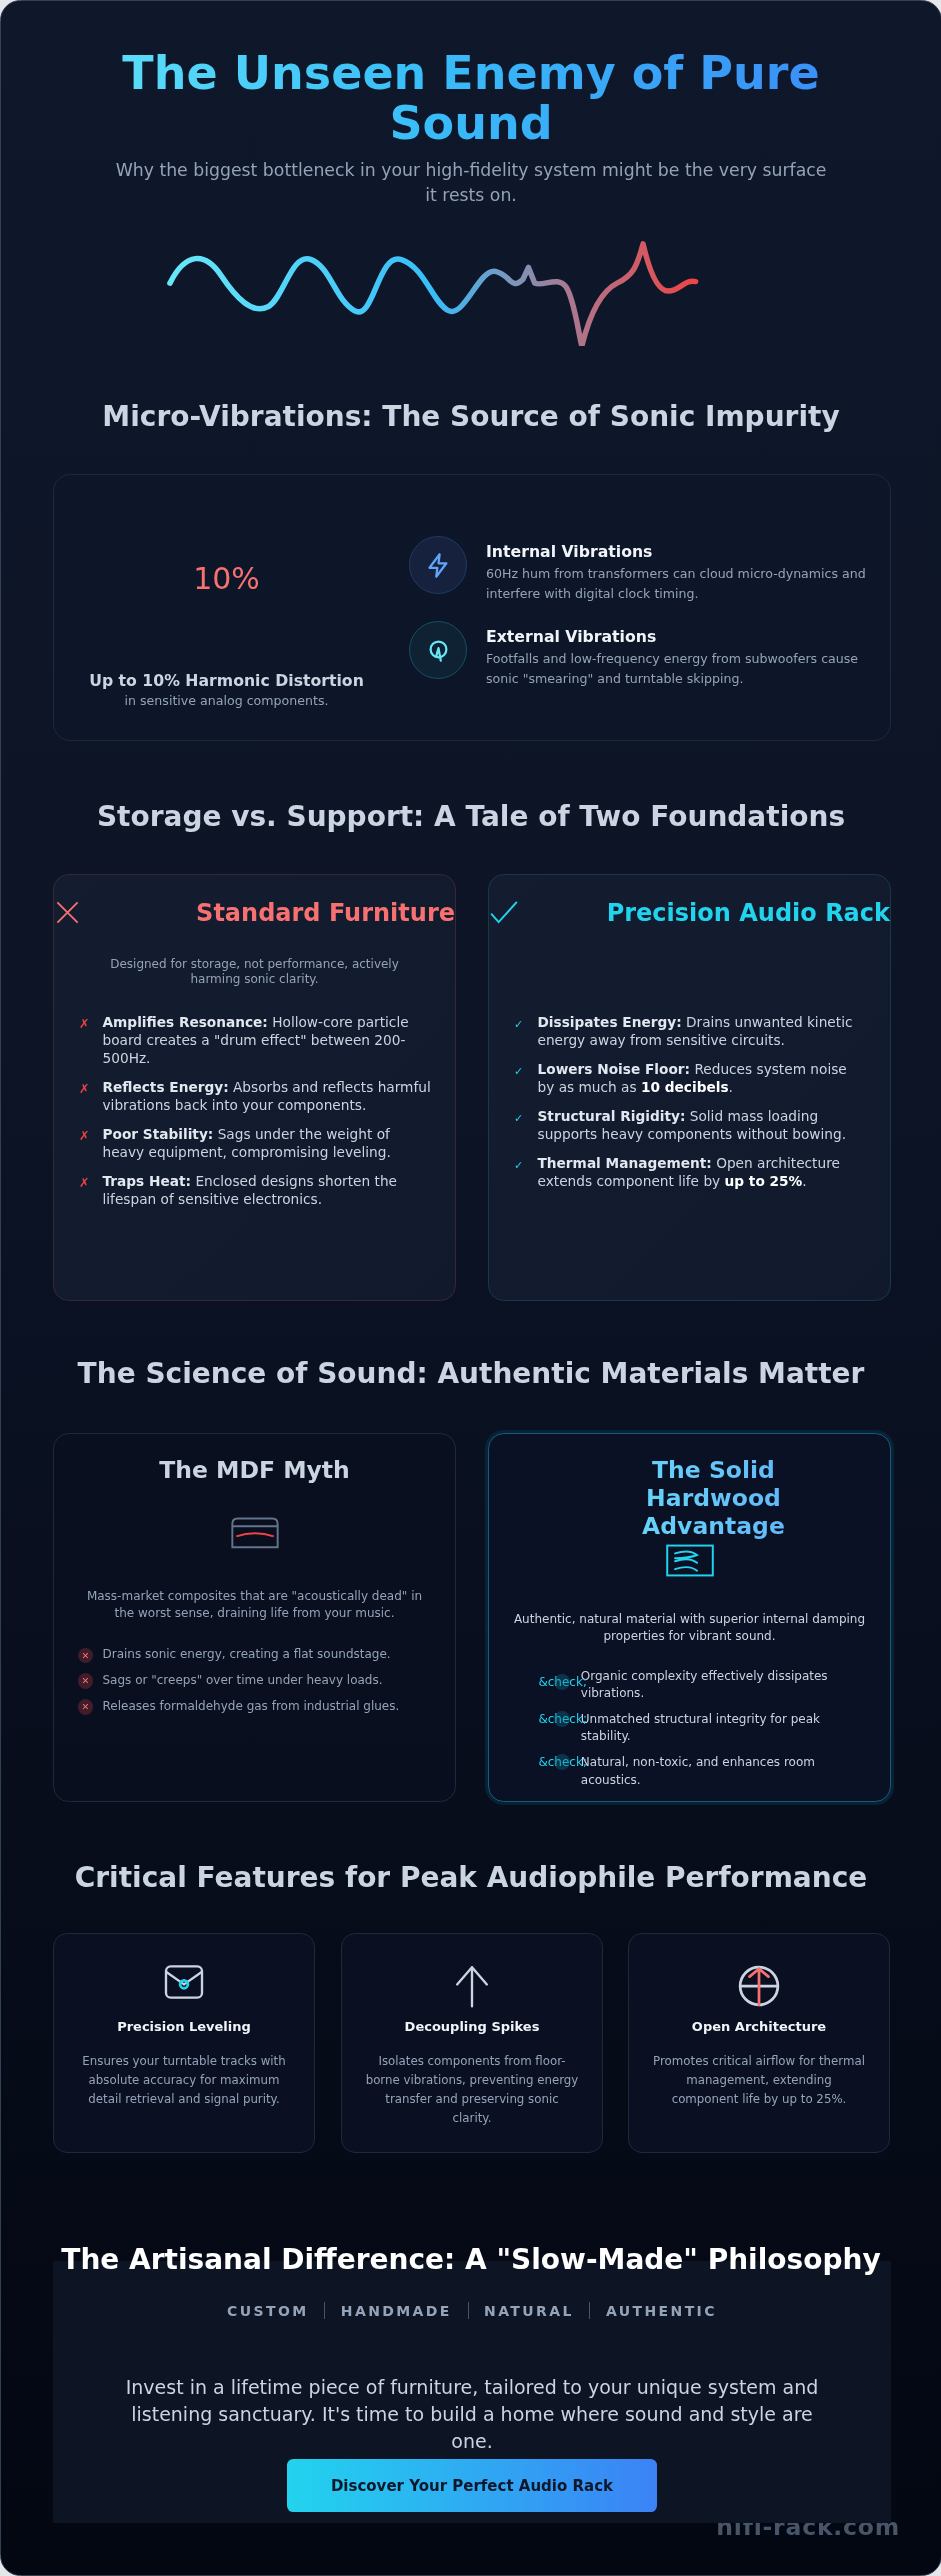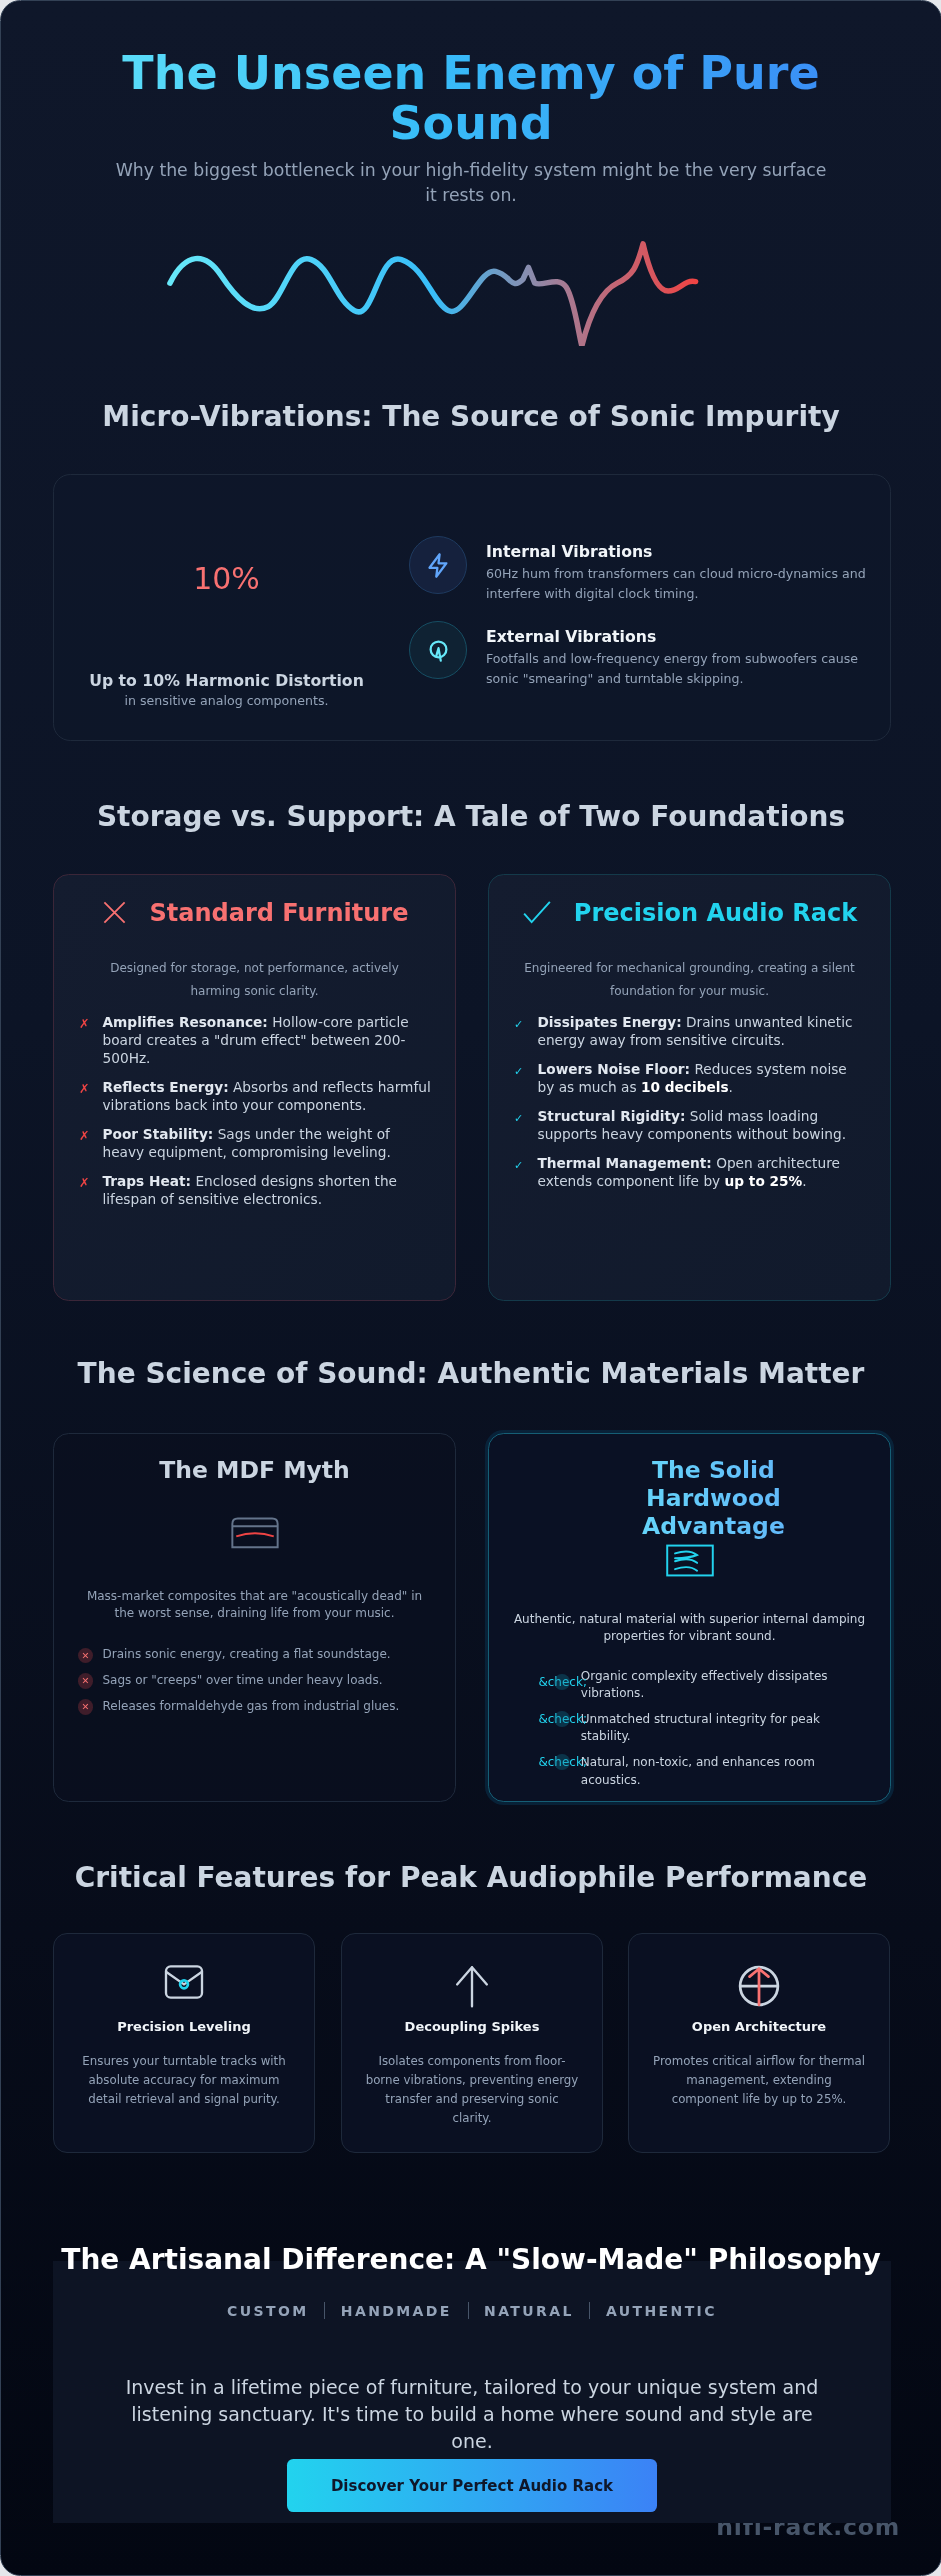--- a/index.html
+++ b/index.html
@@ -48,24 +48,24 @@
   }
   .vib-icon.blue { background: #15213d; }
   .vib-icon.cyan { background: #0f2233; border-color: #164e63; }
   .vib-title { position: absolute; left: 77px; top: 6.3px; font-size: 15.7px; font-weight: bold; color: #f1f5f9; }
   .vib-text { position: absolute; left: 77px; top: 28px; width: 385px; font-size: 12.6px; line-height: 19.6px; color: #94a3b8; }
 
   
   .cmp-card { position: absolute; top: 873px; width: 403px; height: 427px; border-radius: 15.7px; background: linear-gradient(135deg, #141c2f 0%, #111a2c 100%); }
   .cmp-card.bad { left: 52px; border: 0.8px solid #3b2638; }
   .cmp-card.good { left: 487px; border: 0.8px solid #143a4a; }
-  .cmp-head { position: absolute; left: 0; right: 0; top: 23.5px; display: flex; justify-content: center; align-items: center; gap: 22px; font-size: 24px; font-weight: bold; }
+  .cmp-head { position: absolute; left: 0; right: 0; top: 23.5px; display: flex; justify-content: space-between; align-items: center; gap: 22px; font-size: 24px; font-weight: bold; }
   .cmp-head.bad { color: #f87171; }
   .cmp-head.good { color: #22d3ee; }
-  .cmp-desc { position: absolute; left: 31px; right: 31px; top: 82px; text-align: center; font-size: 12px; line-height: 23px; color: #94a3b8; }
+  .cmp-desc { position: absolute; left: 31px; right: 31px; top: 82px; text-align: center; font-size: 12px; line-height: 15px; color: #94a3b8; }
   .cmp-list { position: absolute; left: 23.5px; right: 23.5px; top: 138px; list-style: none; }
   .cmp-list li { position: relative; padding-left: 25px; font-size: 13.7px; line-height: 18px; color: #cbd5e1; margin-bottom: 11px; }
   .cmp-list.good li { margin-bottom: 11px; }
   .cmp-list li b { color: #e2e8f0; }
   .cmp-list li .hl { color: #ffffff; font-weight: bold; }
   .cmp-list li .mark { position: absolute; left: 1.6px; top: 1.6px; font-size: 12.6px; }
   .cmp-list.bad .mark { color: #ef4444; font-style: italic; }
   .cmp-list.good .mark { color: #22d3ee; font-size: 11px; top: 3.1px; }
 
   
@@ -181,21 +181,20 @@
     </ul>
   </div>
 
   <div class="cmp-card good">
     <div class="cmp-head good">
       <svg width="30" height="27" viewBox="0 0 28 24" fill="none" stroke="#22d3ee" stroke-width="1.8">
           <path d="M2 13 L9 21 L26 2"></path>
         </svg>
       <span>Precision Audio Rack</span>
     </div>
-    <p class="cmp-desc">Engineered for mechanical grounding, creating a silent foundation for your music.</p>
     <ul class="cmp-list good">
       <li><span class="mark">✓</span><b>Dissipates Energy:</b><span> Drains unwanted kinetic energy away from sensitive circuits.</span></li>
       <li><span class="mark">✓</span><b>Lowers Noise Floor:</b><span> Reduces system noise by as much as </span><span class="hl">10 decibels</span><span>.</span></li>
       <li><span class="mark">✓</span><b>Structural Rigidity:</b><span> Solid mass loading supports heavy components without bowing.</span></li>
       <li><span class="mark">✓</span><b>Thermal Management:</b><span> Open architecture extends component life by </span><span class="hl">up to 25%</span><span>.</span></li>
     </ul>
   </div>
 
   <h2 class="sec-title" style="top:1356px;">The Science of Sound: Authentic Materials Matter</h2>
 

